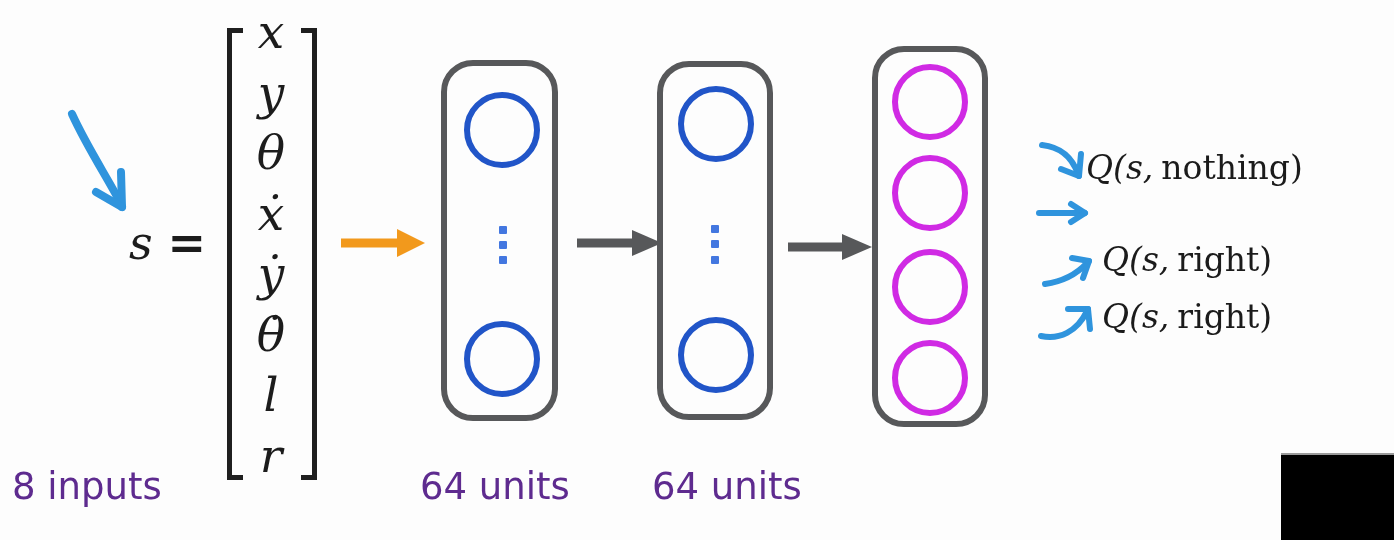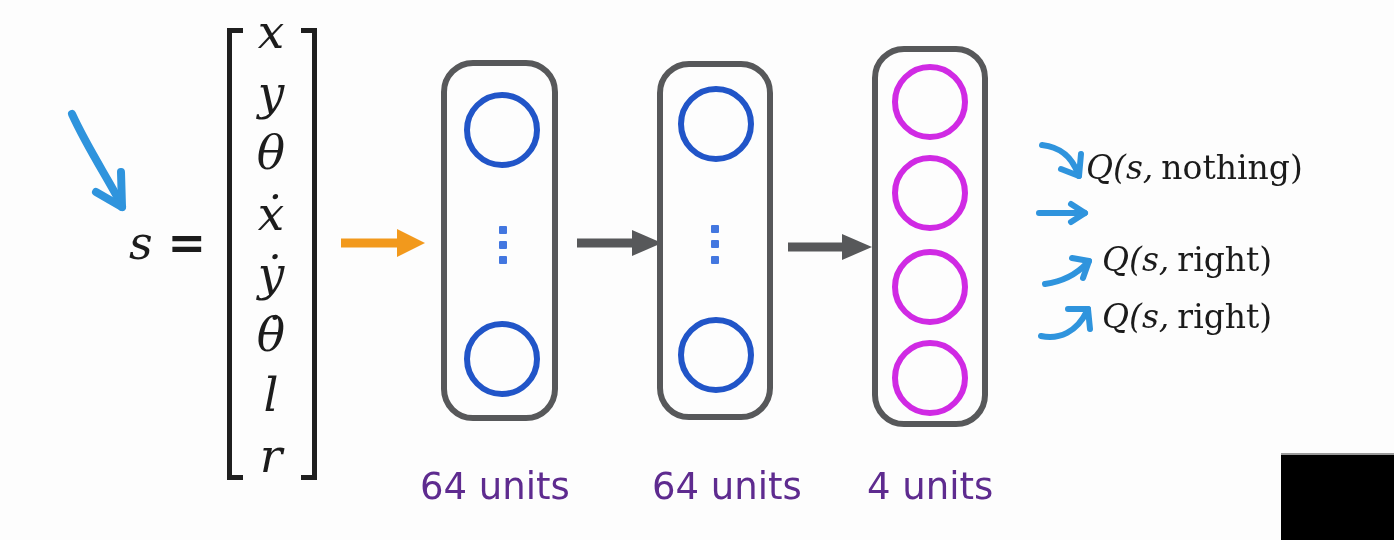--- a/index.html
+++ b/index.html
@@ -140,19 +140,19 @@
     <g fill="none" stroke="#2f94dd" stroke-width="6" stroke-linecap="round">
       <path d="M4,40 C 22,44 40,36 50,15"></path>
       <path d="M31,13 L51,13"></path>
       <path d="M53,33 L51,13"></path>
     </g>
   </svg>
   <div class="abs qrow" style="left:1102px;top:297px">
     <span class="fn">Q(s,</span><span class="action">right)</span>
   </div>
 
+  <div class="abs units" style="left:12px">8 inputs</div>
   <div class="abs units" style="left:420px">64 units</div>
   <div class="abs units" style="left:652px">64 units</div>
-  <div class="abs units" style="left:867px">4 units</div>
 
   <div class="abs" style="left:1281px;top:453px;width:113px;height:87px;background:#000;border-top:2px solid #9a9a9a;"></div>
 
 </div>
 
 </body></html>

